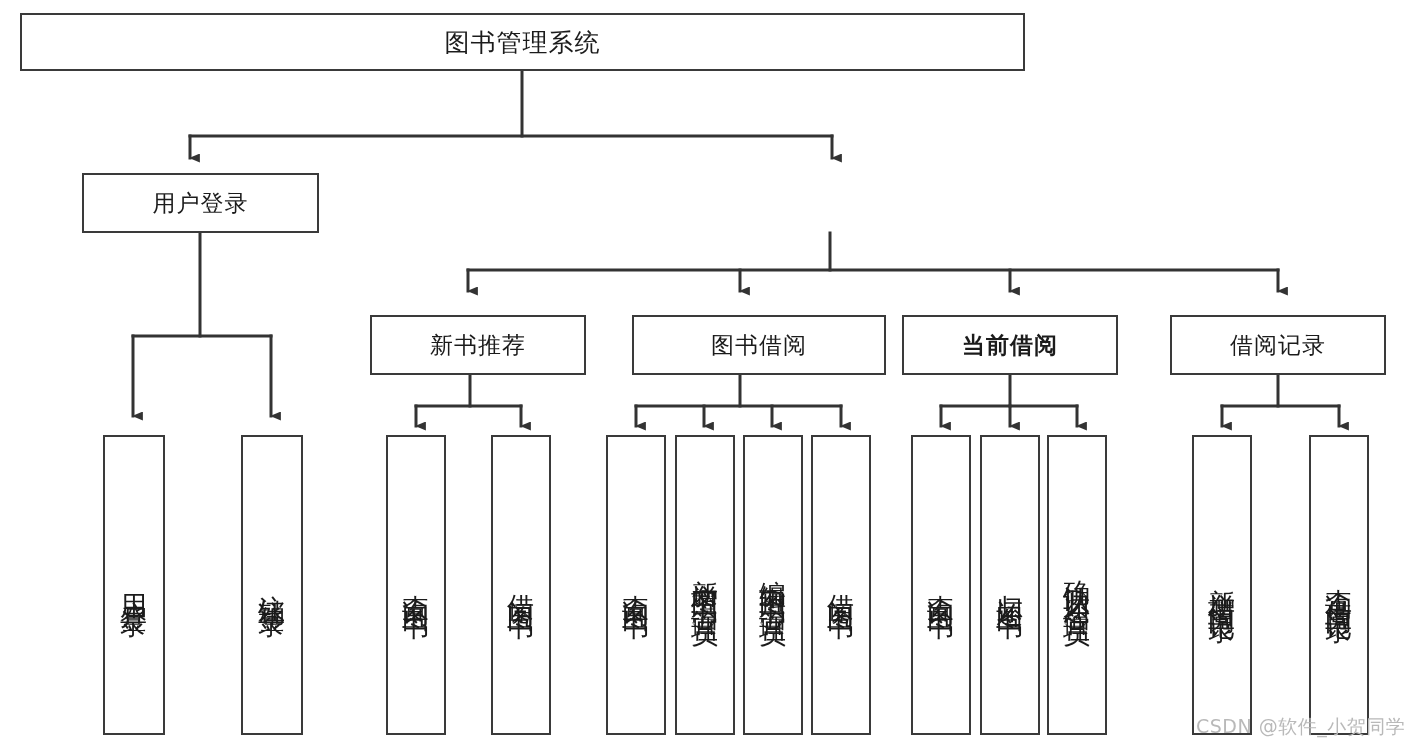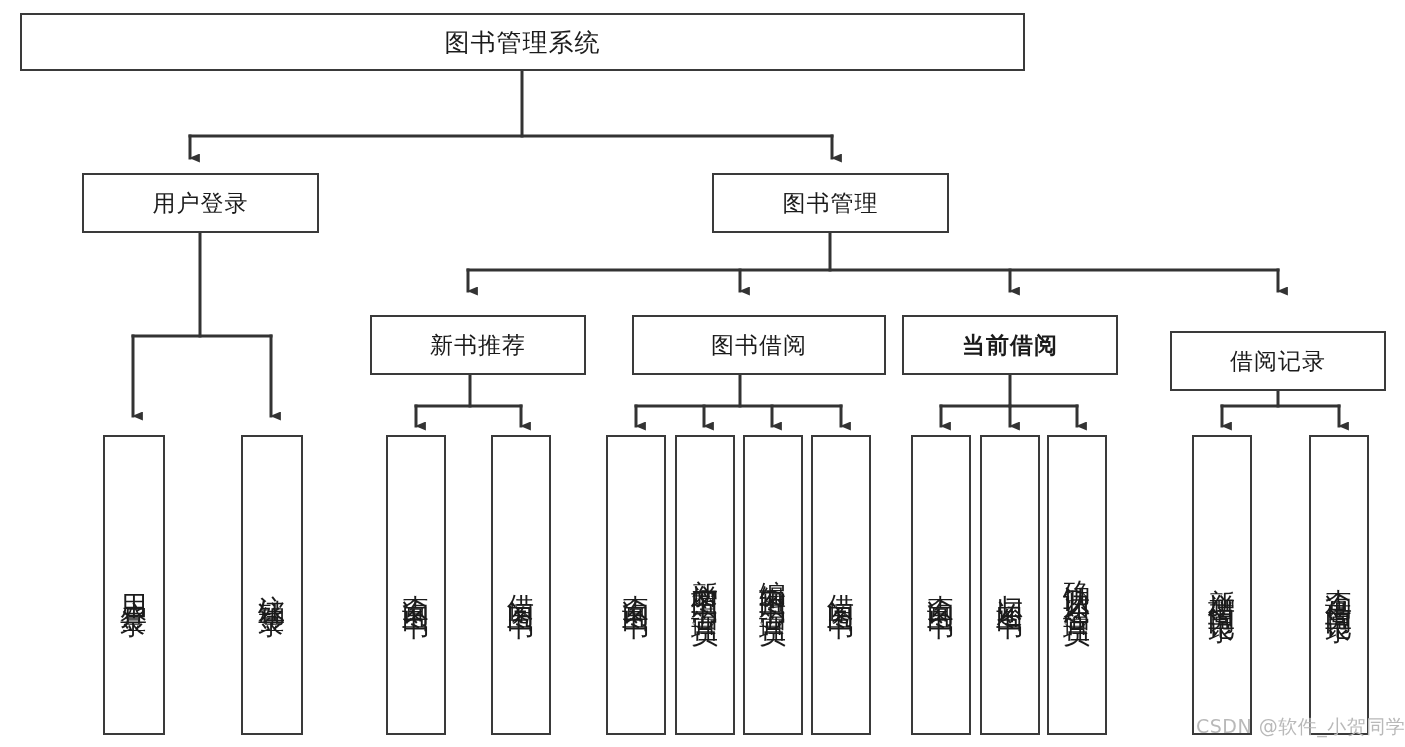--- a/index.html
+++ b/index.html
@@ -117,29 +117,28 @@
       <path d="M 1222 406 L 1339 406"></path>
       <path d="M 1222 406 L 1222 426" marker-end="url(#arrow)"></path>
       <path d="M 1339 406 L 1339 426" marker-end="url(#arrow)"></path>
     </g>
   </svg>
 
   <div class="node horiz" id="root-node" style="left:20px; top:13px; width:1005px; height:58px;">图书管理系统</div>
 
   <div class="node horiz" style="left:82px; top:173px; width:237px; height:60px;">用户登录</div>
 
-  <div class="node horiz" style="left:712px; top:173px; width:237px; height:60px;">图书管理</div>
 
   <div class="node horiz" style="left:362px; top:315px; width:216px; height:60px;margin-left:8px;">新书推荐</div>
 
   <div class="node horiz" style="left:632px; top:315px; width:254px; height:60px;">图书借阅</div>
 
   <div class="node horiz" style="left:902px; top:315px; width:216px; height:60px;font-weight:bold;">当前借阅</div>
 
-  <div class="node horiz" style="left:1170px; top:315px; width:216px; height:60px;margin-top:16px;">借阅记录</div>
+  <div class="node horiz" style="left:1170px; top:315px; width:216px; height:60px;">借阅记录</div>
 
   <div class="node vert" style="left:103px; top:435px; width:62px; height:300px;">
     <span class="vlabel">用户登录</span>
   </div>
 
   <div class="node vert" style="left:241px; top:435px; width:62px; height:300px;">
     <span class="vlabel">注销登录</span>
   </div>
 
   <div class="node vert" style="left:386px; top:435px; width:60px; height:300px;">

